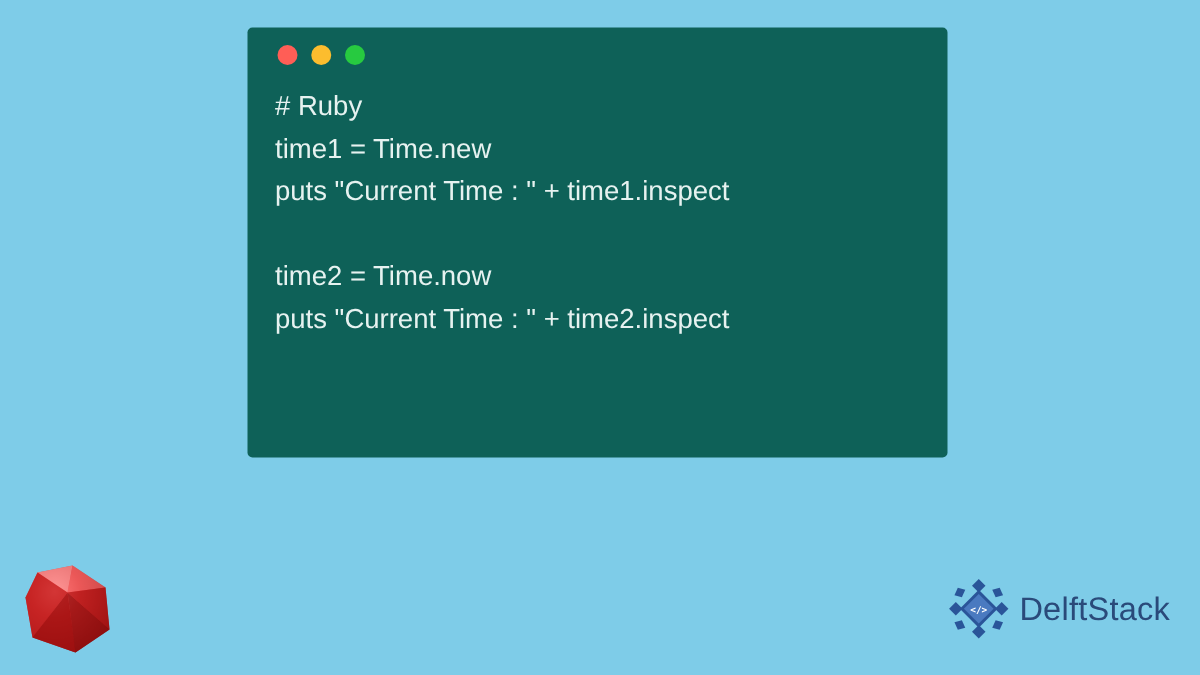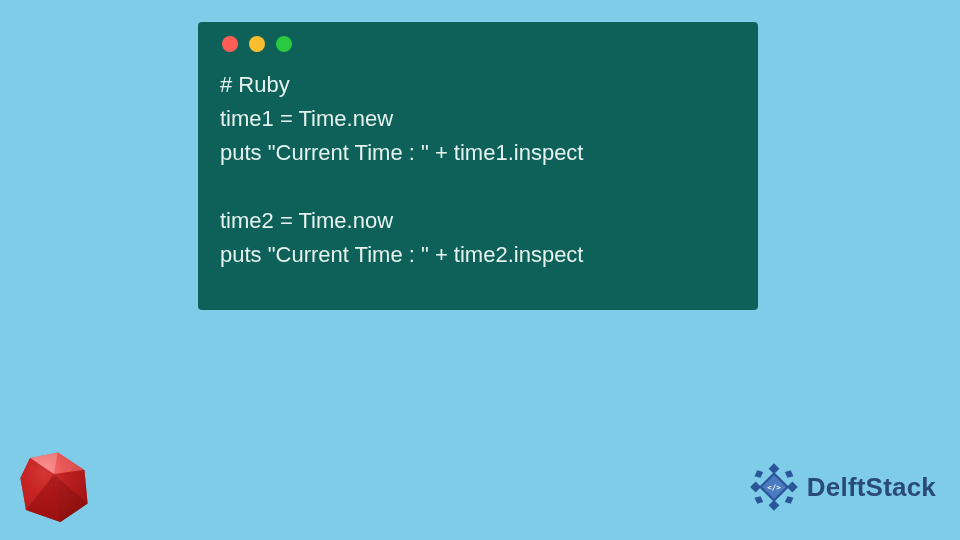--- a/index.html
+++ b/index.html
@@ -9,21 +9,21 @@
       background: #7ecce8;
       position: relative;
       font-family: Arial, Helvetica, sans-serif;
       overflow: hidden;
     }
     .code-window {
       position: absolute;
       top: 22px;
       left: 198px;
       width: 560px;
-      height: 288px;
+      height: 344px;
       background: #0e6158;
       border-radius: 4px;
       padding: 14px 22px 18px 22px;
     }
     .traffic-lights {
       display: flex;
       gap: 11px;
       margin-bottom: 16px;
       margin-left: 2px;
     }
@@ -57,21 +57,21 @@
       align-items: center;
       gap: 6px;
     }
     .delft-emblem {
       width: 54px;
       height: 54px;
     }
     .delft-text {
       font-size: 26px;
       color: #2a4a7a;
-      font-weight: 700;
+      font-weight: 400;
       letter-spacing: 0.2px;
     }
   </style>
 </head>
 <body>
 
 <div class="code-window">
   <div class="traffic-lights">
     <div class="dot dot-red"></div>
     <div class="dot dot-yellow"></div>

